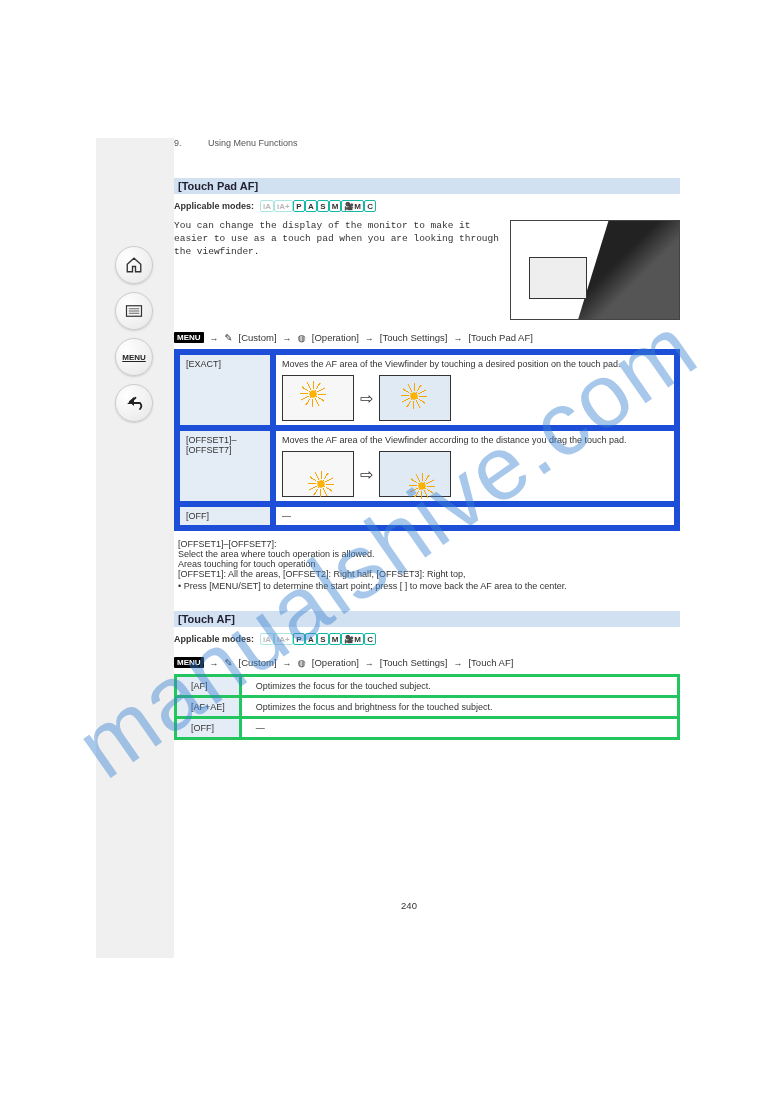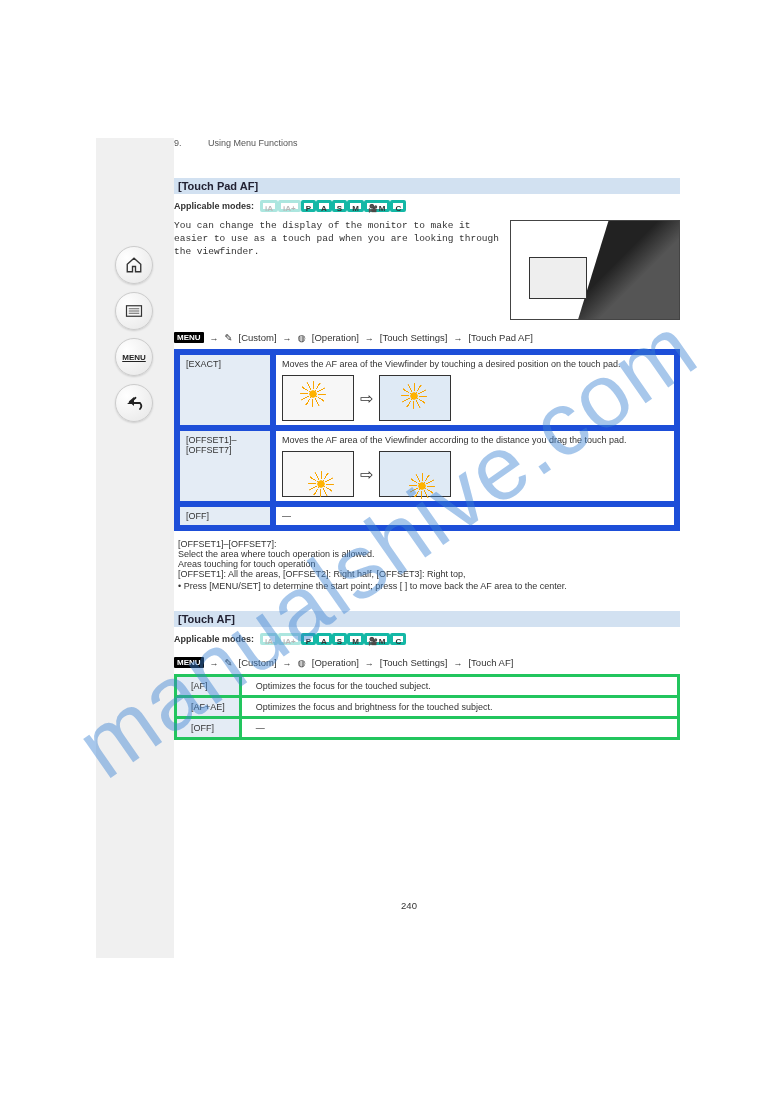--- a/index.html
+++ b/index.html
@@ -77,21 +77,21 @@
     margin-bottom: 6px;
   }
   .mode-row {
     display: flex;
     align-items: center;
     margin-bottom: 8px;
   }
   .mode-label { font-weight: bold; font-size: 9px; margin-right: 6px; }
   .mode-icon {
     display: inline-block;
-    border: 3px solid #14b8a6;
+    border: 1px solid #14b8a6;
     border-radius: 2px;
     font-size: 8px;
     padding: 0 2px;
     line-height: 12px;
     height: 12px;
     font-weight: bold;
     text-align: right;
     min-width: 12px;
   }
   .mode-icon.dim { opacity: 0.35; }

